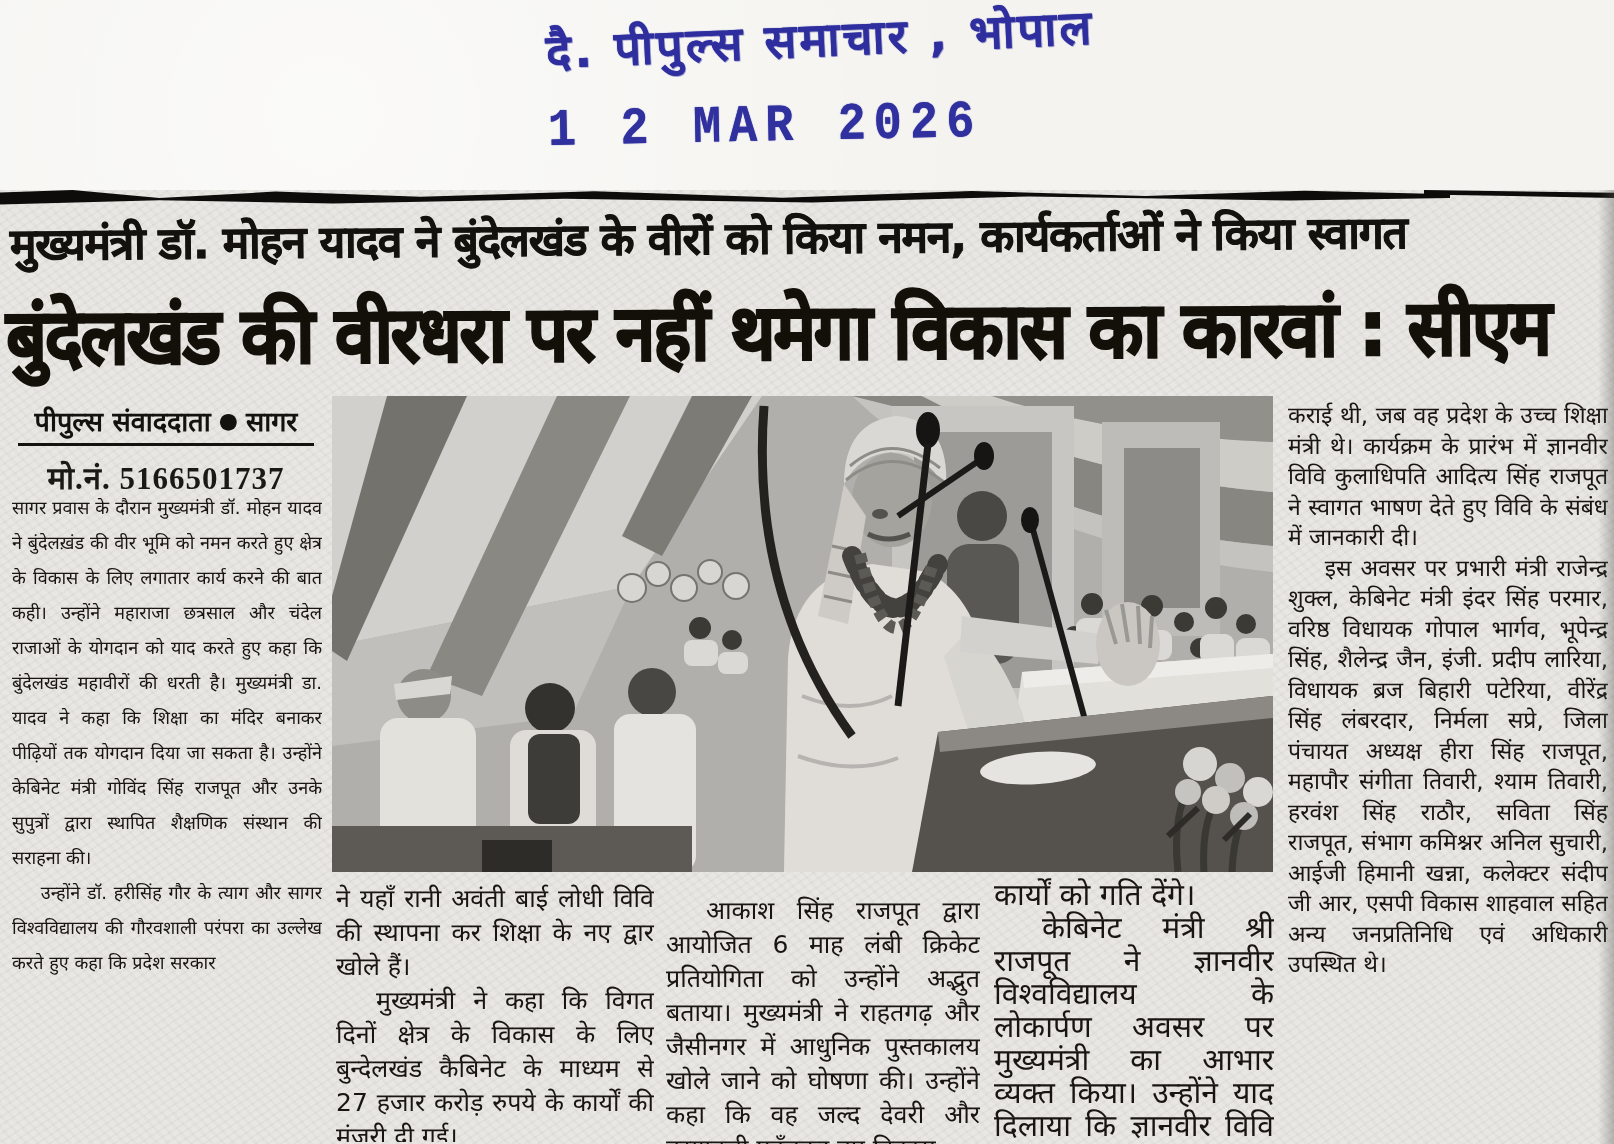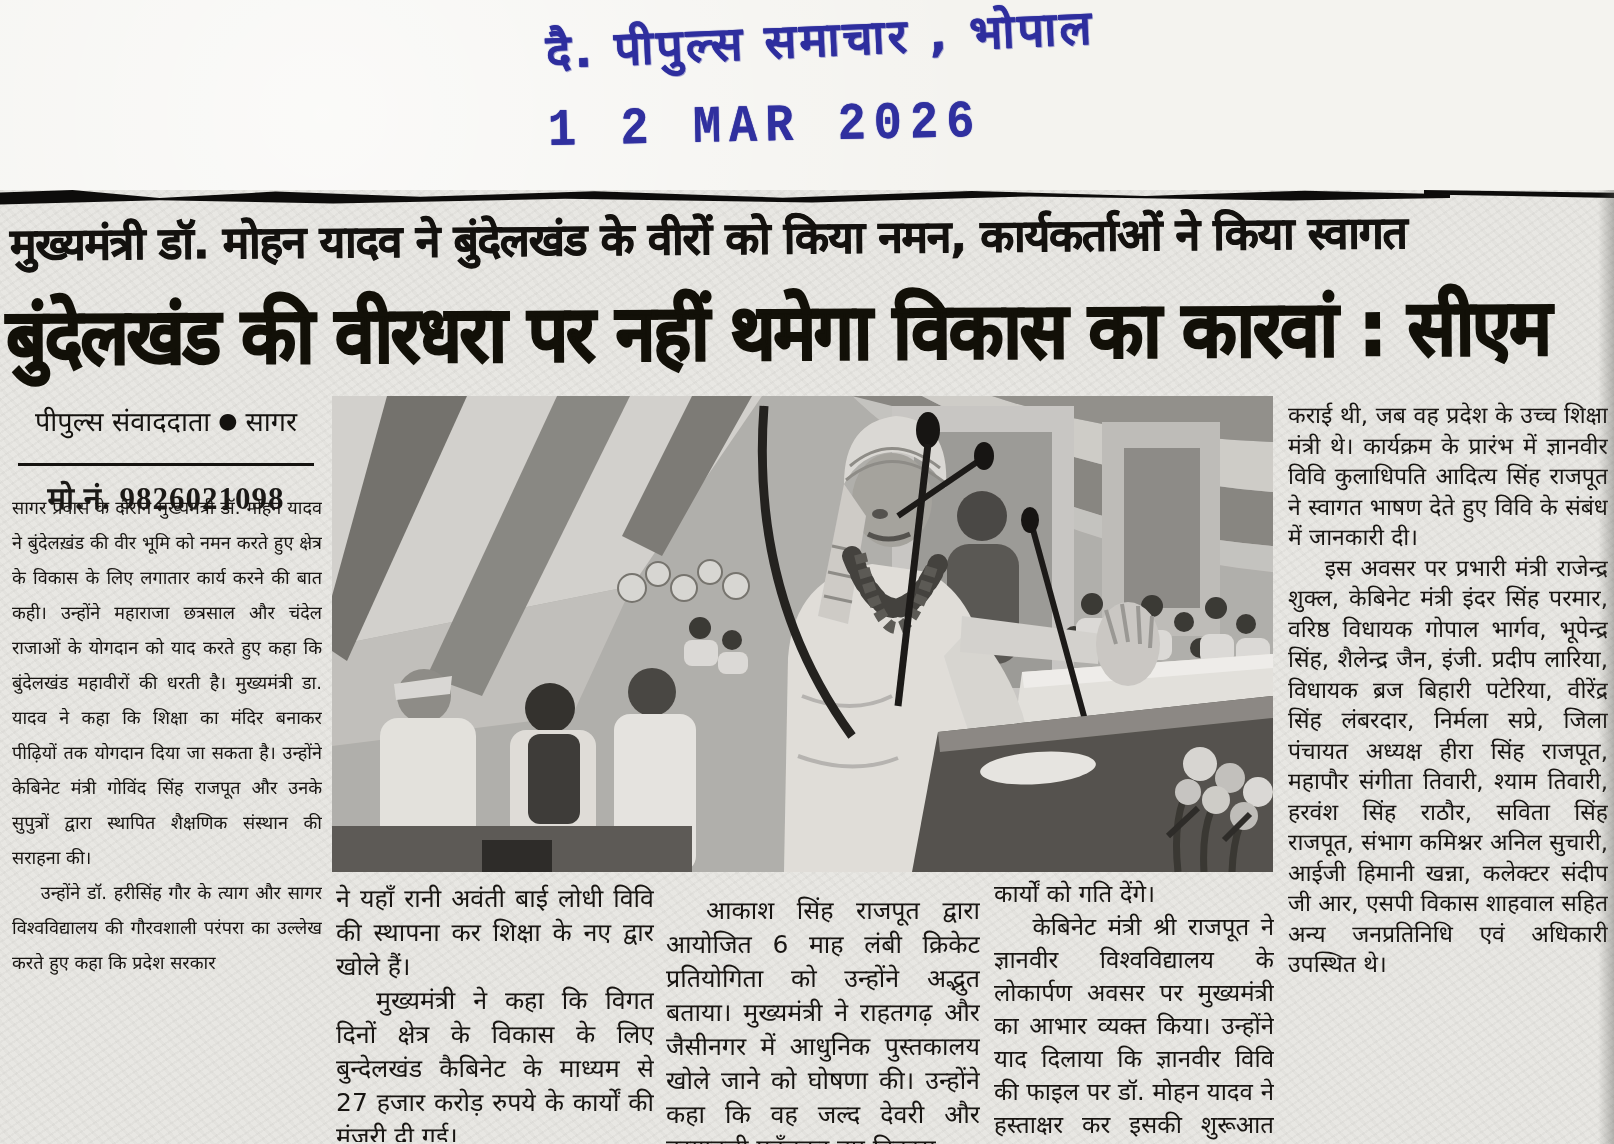--- a/index.html
+++ b/index.html
@@ -63,36 +63,36 @@
   .headline {
     position:absolute; left:6px; top:92px; width:1604px;
     font-size:71px; font-weight:bold; color:#121008;
     letter-spacing:-2px; white-space:nowrap;
     transform:scaleY(1.08) rotate(-0.35deg); transform-origin:left top;
     -webkit-text-stroke:2px #121008;
   }
 
   
   .byline-block { position:absolute; left:12px; top:212px; width:308px; text-align:center; }
-  .byline-row { font-size:27px; font-weight:normal; color:#14120f; letter-spacing:0; padding-bottom:24px; }
+  .byline-row { font-size:27px; font-weight:bold; color:#14120f; letter-spacing:0; padding-bottom:4px; }
   .byline-rule { border-bottom:3px solid #14120f; width:96%; margin:0 auto; }
   .byline-phone {
     margin-top:10px; font-family:"Liberation Serif", serif;
     font-size:31px; font-weight:bold; color:#1b1916; letter-spacing:1px;
   }
   .byline-bullet { font-size:22px; vertical-align:3px; padding:0 8px; }
 
   
   .col { position:absolute; text-align:justify; color:#181512; }
   .col p { text-align:justify; }
   .col p.indent { text-indent:1.6em; }
   .col1 { left:12px;  top:300px; width:310px; height:652px; font-size:18px; line-height:35px; overflow:hidden; }
   .col2 { left:336px; top:692px; width:318px; height:260px; font-size:25px; line-height:34px; overflow:hidden; }
   .col3 { left:666px; top:692px; width:314px; height:260px; font-size:25px; line-height:34px; overflow:hidden;margin-top:12px; }
-  .col4 { left:994px; top:688px; width:280px; height:264px; font-size:24px; line-height:33px; overflow:hidden; }
+  .col4 { left:994px; top:688px; width:280px; height:264px; font-size:30px; line-height:33px; overflow:hidden; }
   .col5 { left:1288px; top:210px; width:320px; height:730px; font-size:23px; line-height:30.5px; overflow:hidden; }
 
   
   .photo {
     position:absolute; left:332px; top:206px; width:941px; height:476px;
     background:#b2b0ac; overflow:hidden;
     box-shadow:0 0 0 1px rgba(40,38,36,.25) inset;
     filter:contrast(1.05);
   }
   .photo svg { display:block; width:100%; height:100%; }
@@ -110,21 +110,21 @@
   <div class="kicker">मुख्यमंत्री डॉ. मोहन यादव ने बुंदेलखंड के वीरों को किया नमन, कार्यकर्ताओं ने किया स्वागत</div>
   <h1 class="headline">बुंदेलखंड की वीरधरा पर नहीं थमेगा विकास का कारवां : सीएम</h1>
 
   <div class="byline-block">
     <div class="byline-row">
       <span>पीपुल्स संवाददाता</span><span class="byline-bullet">●</span><span>सागर</span>
     </div>
     <div class="byline-rule"></div>
     <div class="byline-phone">
       <span>मो.नं.</span>
-      <span>9826021098</span>
+      <span>5166501737</span>
     </div>
   </div>
 
   <div class="col col1">
     <p>सागर प्रवास के दौरान मुख्यमंत्री डॉ. मोहन यादव ने बुंदेलख़ंड की वीर भूमि को नमन करते हुए क्षेत्र के विकास के लिए लगातार कार्य करने की बात कही। उन्होंने महाराजा छत्रसाल और चंदेल राजाओं के योगदान को याद करते हुए कहा कि बुंदेलखंड महावीरों की धरती है। मुख्यमंत्री डा. यादव ने कहा कि शिक्षा का मंदिर बनाकर पीढ़ियों तक योगदान दिया जा सकता है। उन्होंने केबिनेट मंत्री गोविंद सिंह राजपूत और उनके सुपुत्रों द्वारा स्थापित शैक्षणिक संस्थान की सराहना की।</p>
     <p class="indent">उन्होंने डॉ. हरीसिंह गौर के त्याग और सागर विश्वविद्यालय की गौरवशाली परंपरा का उल्लेख करते हुए कहा कि प्रदेश सरकार</p>
   </div>
 
   <div class="photo">
     <svg viewBox="0 0 941 476" preserveAspectRatio="none">

